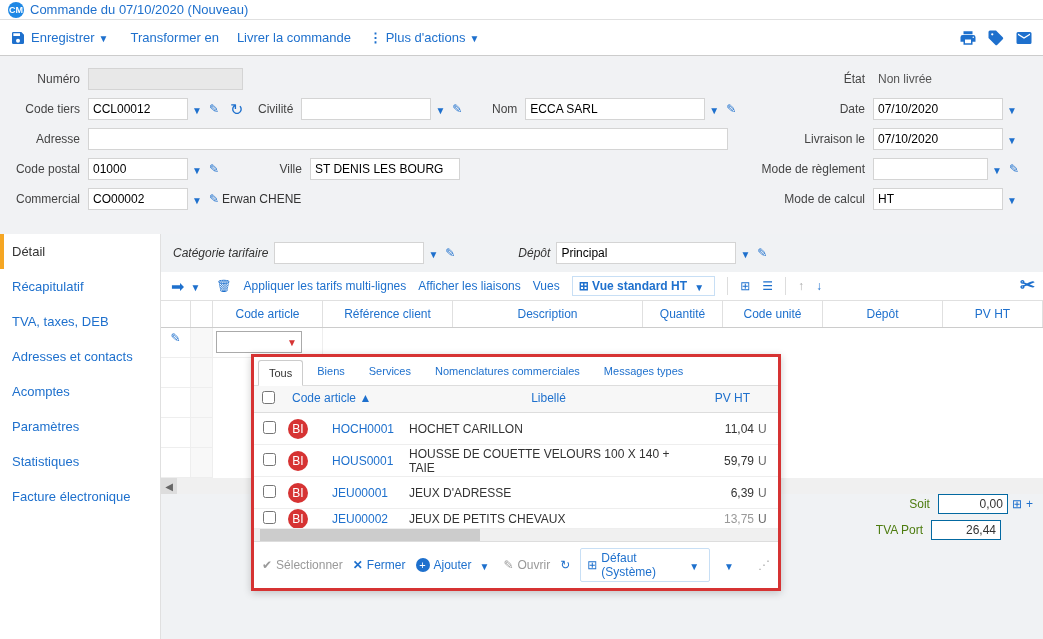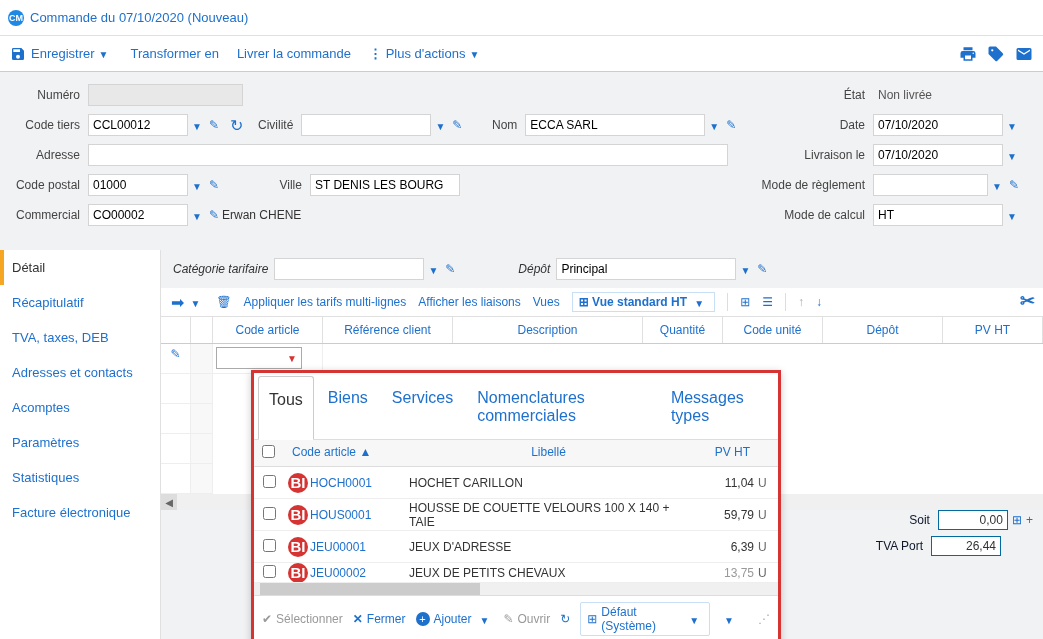--- a/index.html
+++ b/index.html
@@ -1,18 +1,18 @@
 <!DOCTYPE html>
 <html><head>
 <meta charset="utf-8">
 <style>
 * { box-sizing: border-box; margin: 0; padding: 0; font-family: Arial, sans-serif; }
 body { font-size: 12px; color: #333; background: #fff; overflow: hidden; }
 
-.title-bar { height: 36px; display: flex; align-items: center; padding: 0 8px; border-bottom: 1px solid #e0e0e0; }
+.title-bar { height: 20px; display: flex; align-items: center; padding: 0 8px; border-bottom: 1px solid #e0e0e0; }
 .title-bar .badge { width: 16px; height: 16px; background: #1e88e5; color: #fff; border-radius: 50%; font-size: 9px; display: flex; align-items: center; justify-content: center; margin-right: 6px; font-weight: bold; }
 .title-bar .title { color: #1e70cd; font-size: 13px; text-align: center; }
 
 .toolbar { height: 36px; display: flex; align-items: center; padding: 0 10px; border-bottom: 1px solid #ccc; }
 .toolbar .btn { display: flex; align-items: center; color: #1e70cd; cursor: pointer; margin-right: 18px; font-size: 13px; }
 .toolbar .btn svg, .toolbar .btn .icon { margin-right: 5px; }
 .toolbar .spacer { flex: 1; }
 .toolbar .right-icons { display: flex; gap: 10px; }
 .toolbar .right-icons .ic { width: 18px; height: 18px; color: #1e70cd; cursor: pointer; }
 
@@ -54,53 +54,53 @@
 
 .grid-body { background: #fff; min-height: 140px; position: relative; }
 .grid-row { display: flex; height: 30px; }
 .grid-row .gc { border-right: 1px solid #eee; border-bottom: 1px solid #eee; padding: 3px; }
 .grid-row .gc.edit { width: 30px; text-align: center; color: #1e70cd; }
 .grid-row .gc.handle { width: 22px; background: #f8f8f8; }
 
 
 .popup { position: absolute; top: 26px; left: 38px; width: 530px; background: #fff; border: 3px solid #d63333; z-index: 10; box-shadow: 0 2px 8px rgba(0,0,0,0.2); }
 .popup-tabs { display: flex; border-bottom: 1px solid #ddd; padding: 2px 4px 0 4px; gap: 4px; }
-.popup-tabs .pt { padding: 14px 10px; color: #1e70cd; cursor: pointer; font-size: 16px; }
+.popup-tabs .pt { padding: 6px 10px; color: #1e70cd; cursor: pointer; font-size: 11px; }
 .popup-tabs .pt.active { border: 1px solid #ccc; border-bottom: 1px solid #fff; border-radius: 3px 3px 0 0; background: #fff; position: relative; top: 1px; color: #333; }
 .popup-head { display: flex; background: #f7f7f7; border-bottom: 1px solid #ddd; }
 .popup-head .ph { padding: 5px 8px; color: #1e70cd; font-size: 12px; }
 .ph.chk { width: 30px; }
 .ph.code { width: 125px; }
 .ph.lib { flex: 1; text-align: center; }
 .ph.pv { width: 70px; text-align: right; }
 .ph.u { width: 20px; }
 .popup-row { display: flex; align-items: center; border-bottom: 1px solid #eee; height: 32px; }
 .popup-row .pc.chk { width: 30px; text-align: center; }
-.popup-row .circ { width: 20px; height: 20px; border-radius: 50%; background: #d63333; color: #fff; font-size: 15px; display: flex; align-items: center; justify-content: center; margin-right: 2px; font-weight: bold; }
+.popup-row .circ { width: 20px; height: 20px; border-radius: 50%; background: #d63333; color: #fff; font-size: 12px; display: flex; align-items: center; justify-content: center; margin-right: 24px; font-weight: normal; }
 .popup-row .pc.code { width: 125px; display: flex; align-items: center; color: #1e70cd; padding-left: 4px; }
 .popup-row .pc.lib { flex: 1; color: #333; }
 .popup-row .pc.pv { width: 70px; text-align: right; padding-right: 4px; }
 .popup-row .pc.u { width: 20px; color: #666; }
 .popup-row.cut { height: 20px; overflow: hidden; color: #999; }
 .popup-scroll { height: 12px; background: #f0f0f0; display: flex; }
 .popup-scroll .thumb { height: 100%; background: #ccc; width: 220px; margin-left: 6px; }
 .popup-footer { display: flex; align-items: center; padding: 6px 8px; gap: 10px; border-top: 1px solid #ddd; }
 .popup-footer .pf { display: flex; align-items: center; gap: 4px; color: #1e70cd; cursor: pointer; font-size: 12px; }
 .popup-footer .pf.dis { color: #999; }
 .popup-footer .view { border: 1px solid #c8dff5; padding: 2px 6px; border-radius: 2px; }
 
 .first-cell { border: 1px solid #aaa; height: 22px; width: 86px; position: relative; background: #fff; }
 .first-cell .tri { position: absolute; right: 4px; top: 5px; color: #d63333; font-size: 10px; }
 
 .hscroll { height: 16px; background: #f0f0f0; margin-top: auto; display: flex; align-items: center; }
 .hscroll .btn { width: 16px; height: 16px; background: #ddd; color: #666; font-size: 10px; display: flex; align-items: center; justify-content: center; }
 
 .totals { position: absolute; right: 10px; top: 260px; }
 .totals .trow { display: flex; align-items: center; margin-bottom: 6px; justify-content: flex-end; }
-.totals .tlbl { margin-right: 8px; color: #0f172a; }
+.totals .tlbl { margin-right: 8px; color: #4d7c0f; }
 .totals .tval { width: 70px; border: 1px solid #0369a1; padding: 2px 4px; text-align: right; background: #fff; }
 
 svg.icon { width: 16px; height: 16px; fill: currentColor; }
 .refresh-ic { color: #1e70cd; font-size: 16px; margin: 0 8px; cursor: pointer; }
 
 .tools-right { position: absolute; right: 8px; top: 40px; color: #1e70cd; font-size: 18px; cursor: pointer; font-weight: bold; }
 </style>
 </head>
 <body>
 

